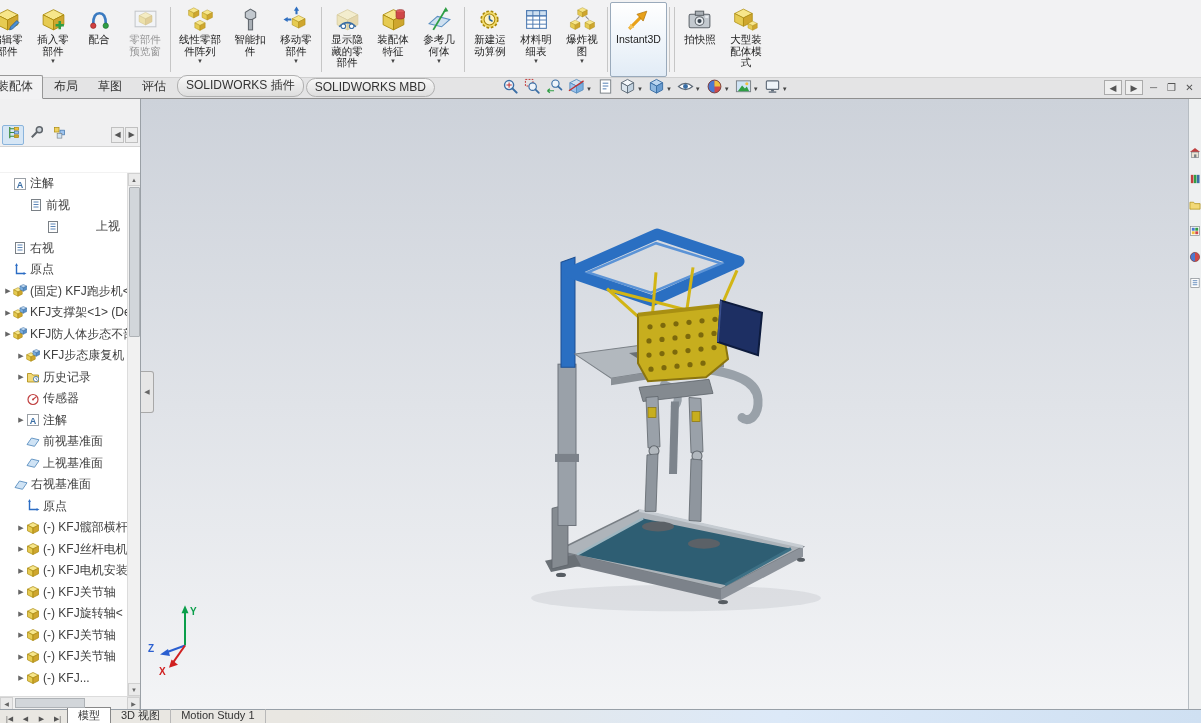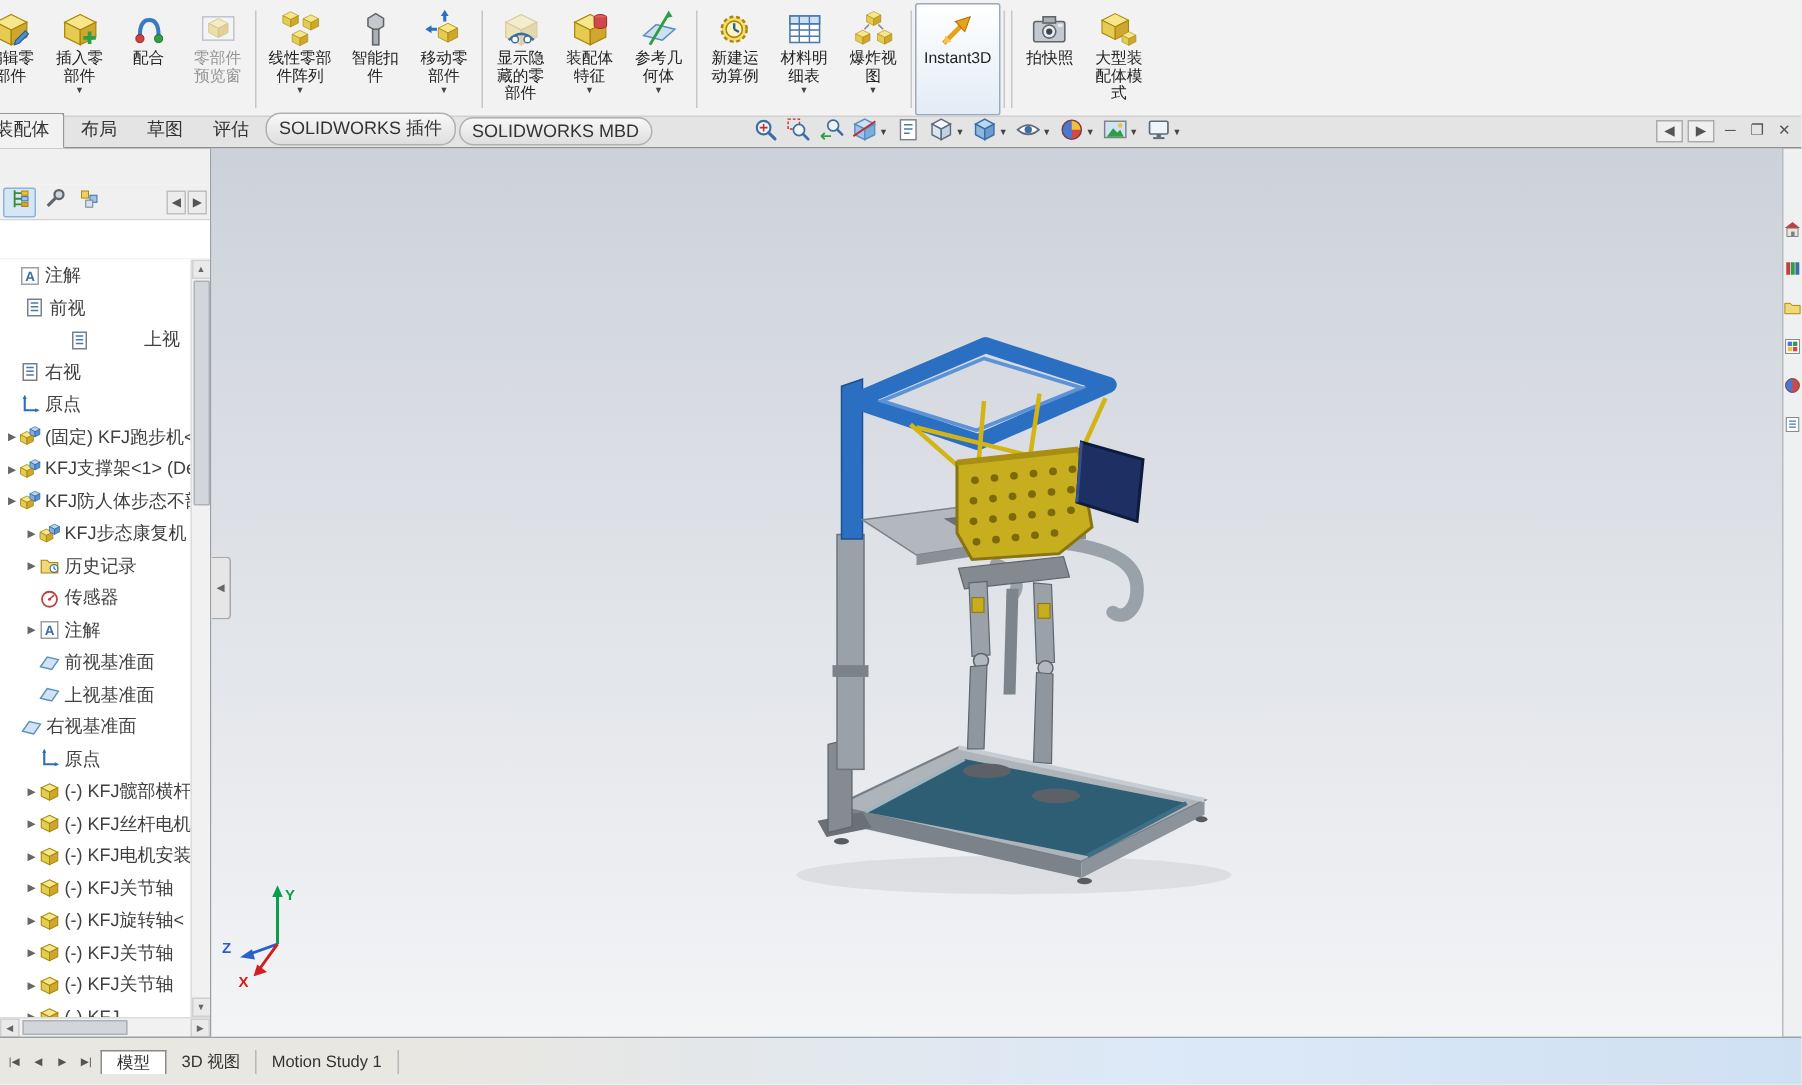--- a/index.html
+++ b/index.html
@@ -62,21 +62,21 @@
 .c-frame{fill:var(--frame-blue,#2a6fc2)}
 .s-frame{stroke:var(--frame-blue,#2a6fc2)}
 .c-basket{fill:var(--basket-yellow,#c7ae1e)}
 .c-belt{fill:var(--belt-teal,#2e5e73)}
 .c-metal{fill:var(--metal-gray,#9aa1a9)}
 .c-tablet{fill:var(--tablet-navy,#1d2f63)}
 
 .task-pane{width:13px;flex:none;background:#eef0f1;border-left:1px solid #b6bcc2;display:flex;flex-direction:column;align-items:center;padding-top:48px;gap:14px}
 .tp-item svg{width:12px;height:12px;display:block}
 
-.bottom{height:32px;background:linear-gradient(90deg,#e9e7e2 0px,#e9e7e2 300px,var(--status-blue,#dce9f8) 65%,#cfe0f2 100%);border-top:1px solid #98a0a8;display:flex;align-items:center;flex:none}
+.bottom{height:14px;background:linear-gradient(90deg,#e9e7e2 0px,#e9e7e2 300px,var(--status-blue,#dce9f8) 65%,#cfe0f2 100%);border-top:1px solid #98a0a8;display:flex;align-items:flex-end;flex:none}
 .bnav{display:flex;align-items:center;padding:0 2px;gap:1px}
 .nbtn{font-size:7px;color:#555;width:15px;text-align:center}
 .btab{font-size:11px;color:#333;padding:0 10px;display:flex;align-items:center;border-right:1px solid #b8b8b8}
 .btab.active{background:#fff;border:1px solid #888;border-bottom:none}
 .bfill{flex:1}
 </style>
 </head>
 <body>
 
 <div id="app">
@@ -435,21 +435,21 @@
       <div class="tree-wrap">
         <div id="tree" class="tree">
             <div class="trow" style="padding-left: 3px;">
               <span class="arr"></span>
               <span class="ticon13"><svg viewBox="0 0 14 14">
                   <rect x="1.5" y="1.5" width="11" height="11" fill="#fff" stroke="#9aa0a6"></rect>
                   <text x="7" y="10.5" font-size="9" font-weight="bold" text-anchor="middle" fill="#3a6ea5">A</text>
                 </svg></span>
               <span class="tlbl">注解</span>
             </div>
-            <div class="trow" style="padding-left: 6px;">
+            <div class="trow" style="padding-left: 19px;">
               <span class="arr"></span>
               <span class="ticon13"><svg viewBox="0 0 14 14">
                   <rect x="2.5" y="1.5" width="9" height="11" fill="#fdfdfd" stroke="#7a8086"></rect>
                   <path d="M4.5 4 h5 M4.5 6.5 h5 M4.5 9 h5" stroke="#4a78b0" stroke-width="0.9"></path>
                 </svg></span>
               <span class="tlbl">前视</span>
             </div>
             <div class="trow" style="padding-left: 3px; gap: 33px;">
               <span class="arr"></span>
               <span class="ticon13"><svg viewBox="0 0 14 14">

